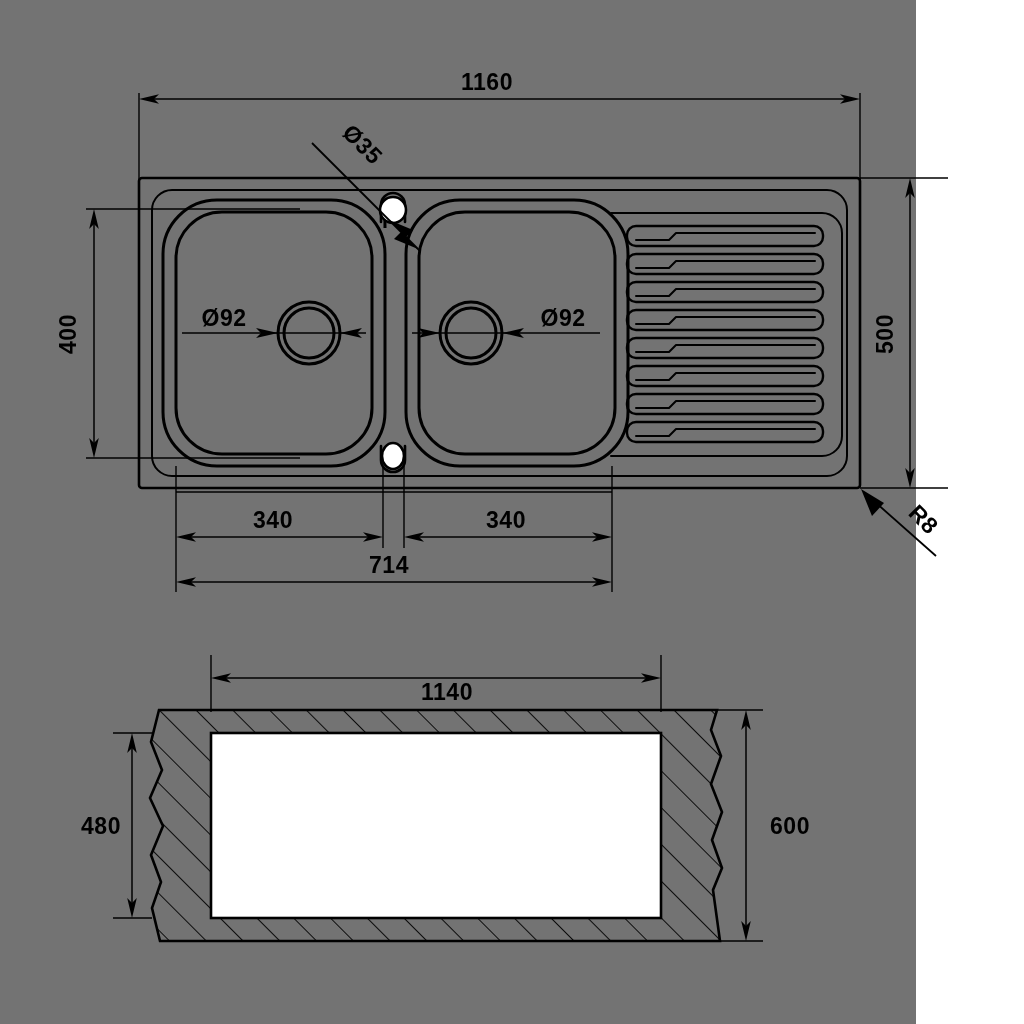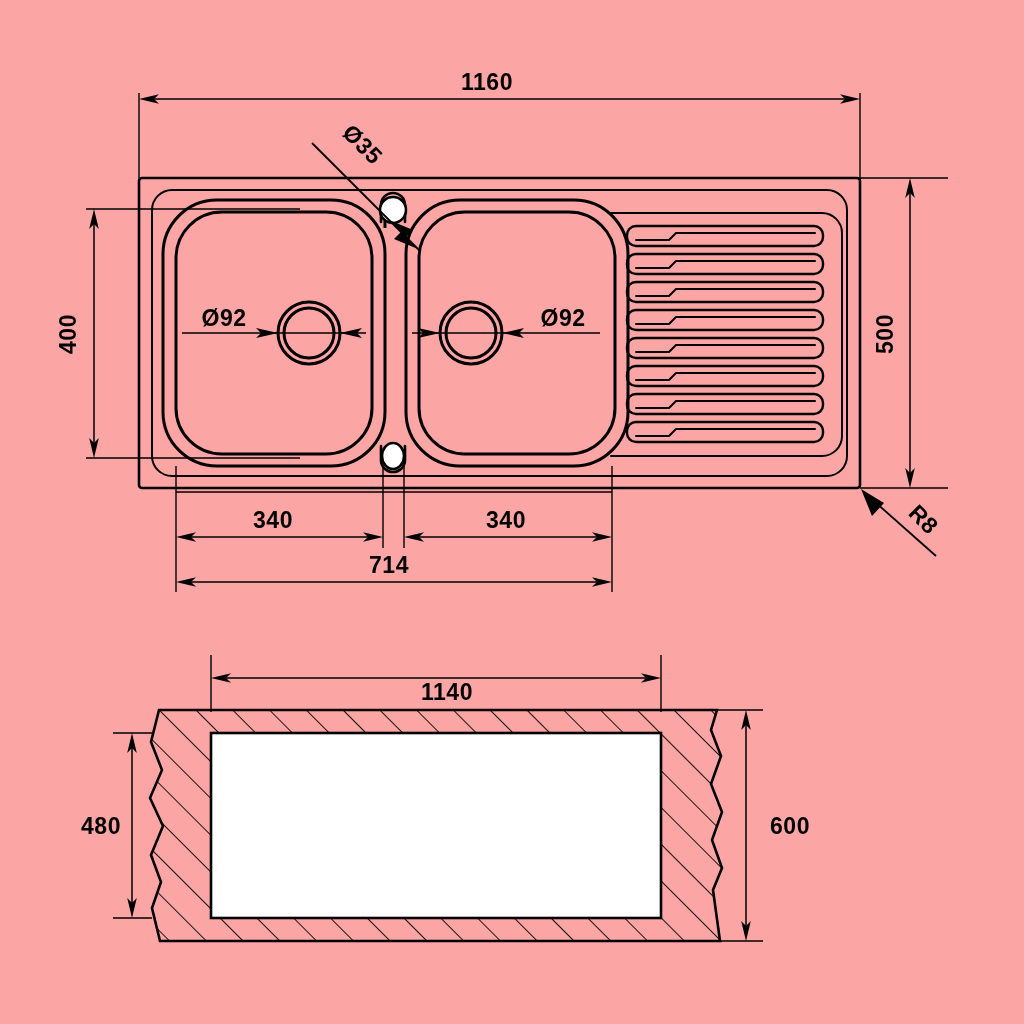--- a/index.html
+++ b/index.html
@@ -8,23 +8,23 @@
     background: #ffffff;
   }
   body {
     width: 1024px;
     height: 1024px;
     font-family: "Liberation Sans", sans-serif;
     overflow: hidden;
   }
   #drawing-root {
     position: relative;
-    width: 1024px;
+    width: 916px;
     height: 1024px;
-    background: #fca5a5;
+    background: #737373;
   }
   svg.sheet {
     position: absolute;
     top: 0;
     left: 0;
     width: 1024px;
     height: 1024px;
   }
   .dimtext {
     font-family: "Liberation Sans", sans-serif;

